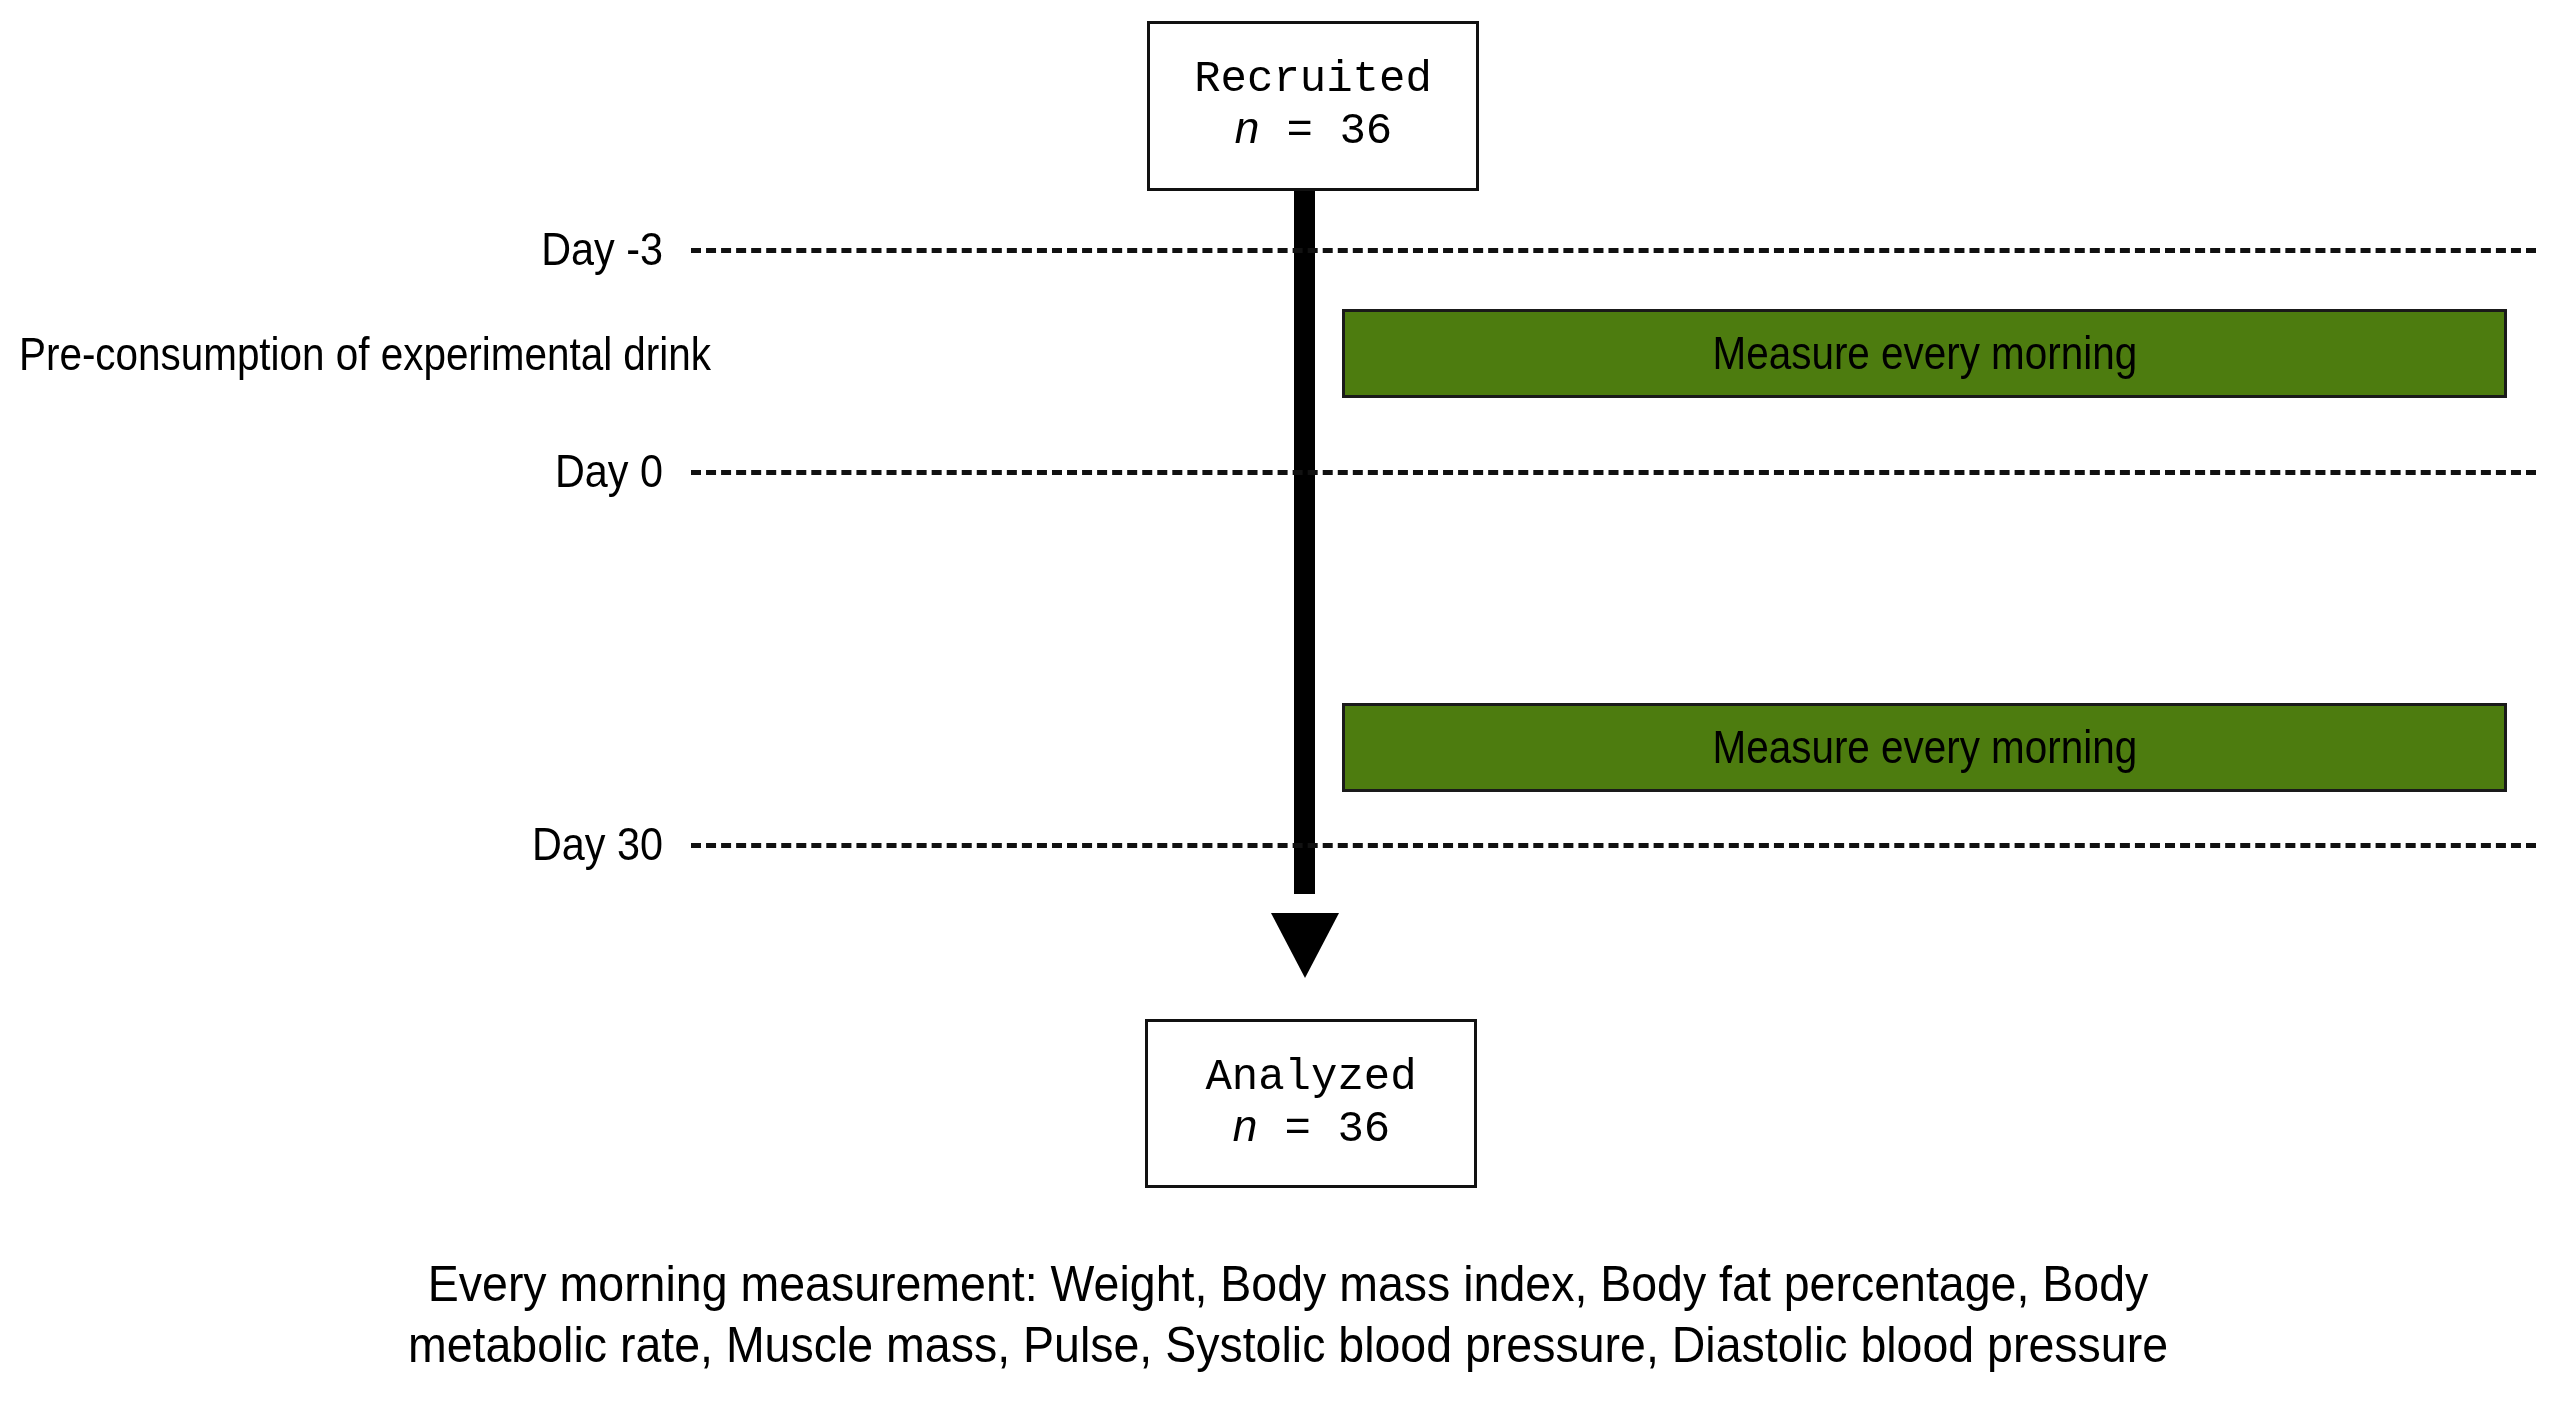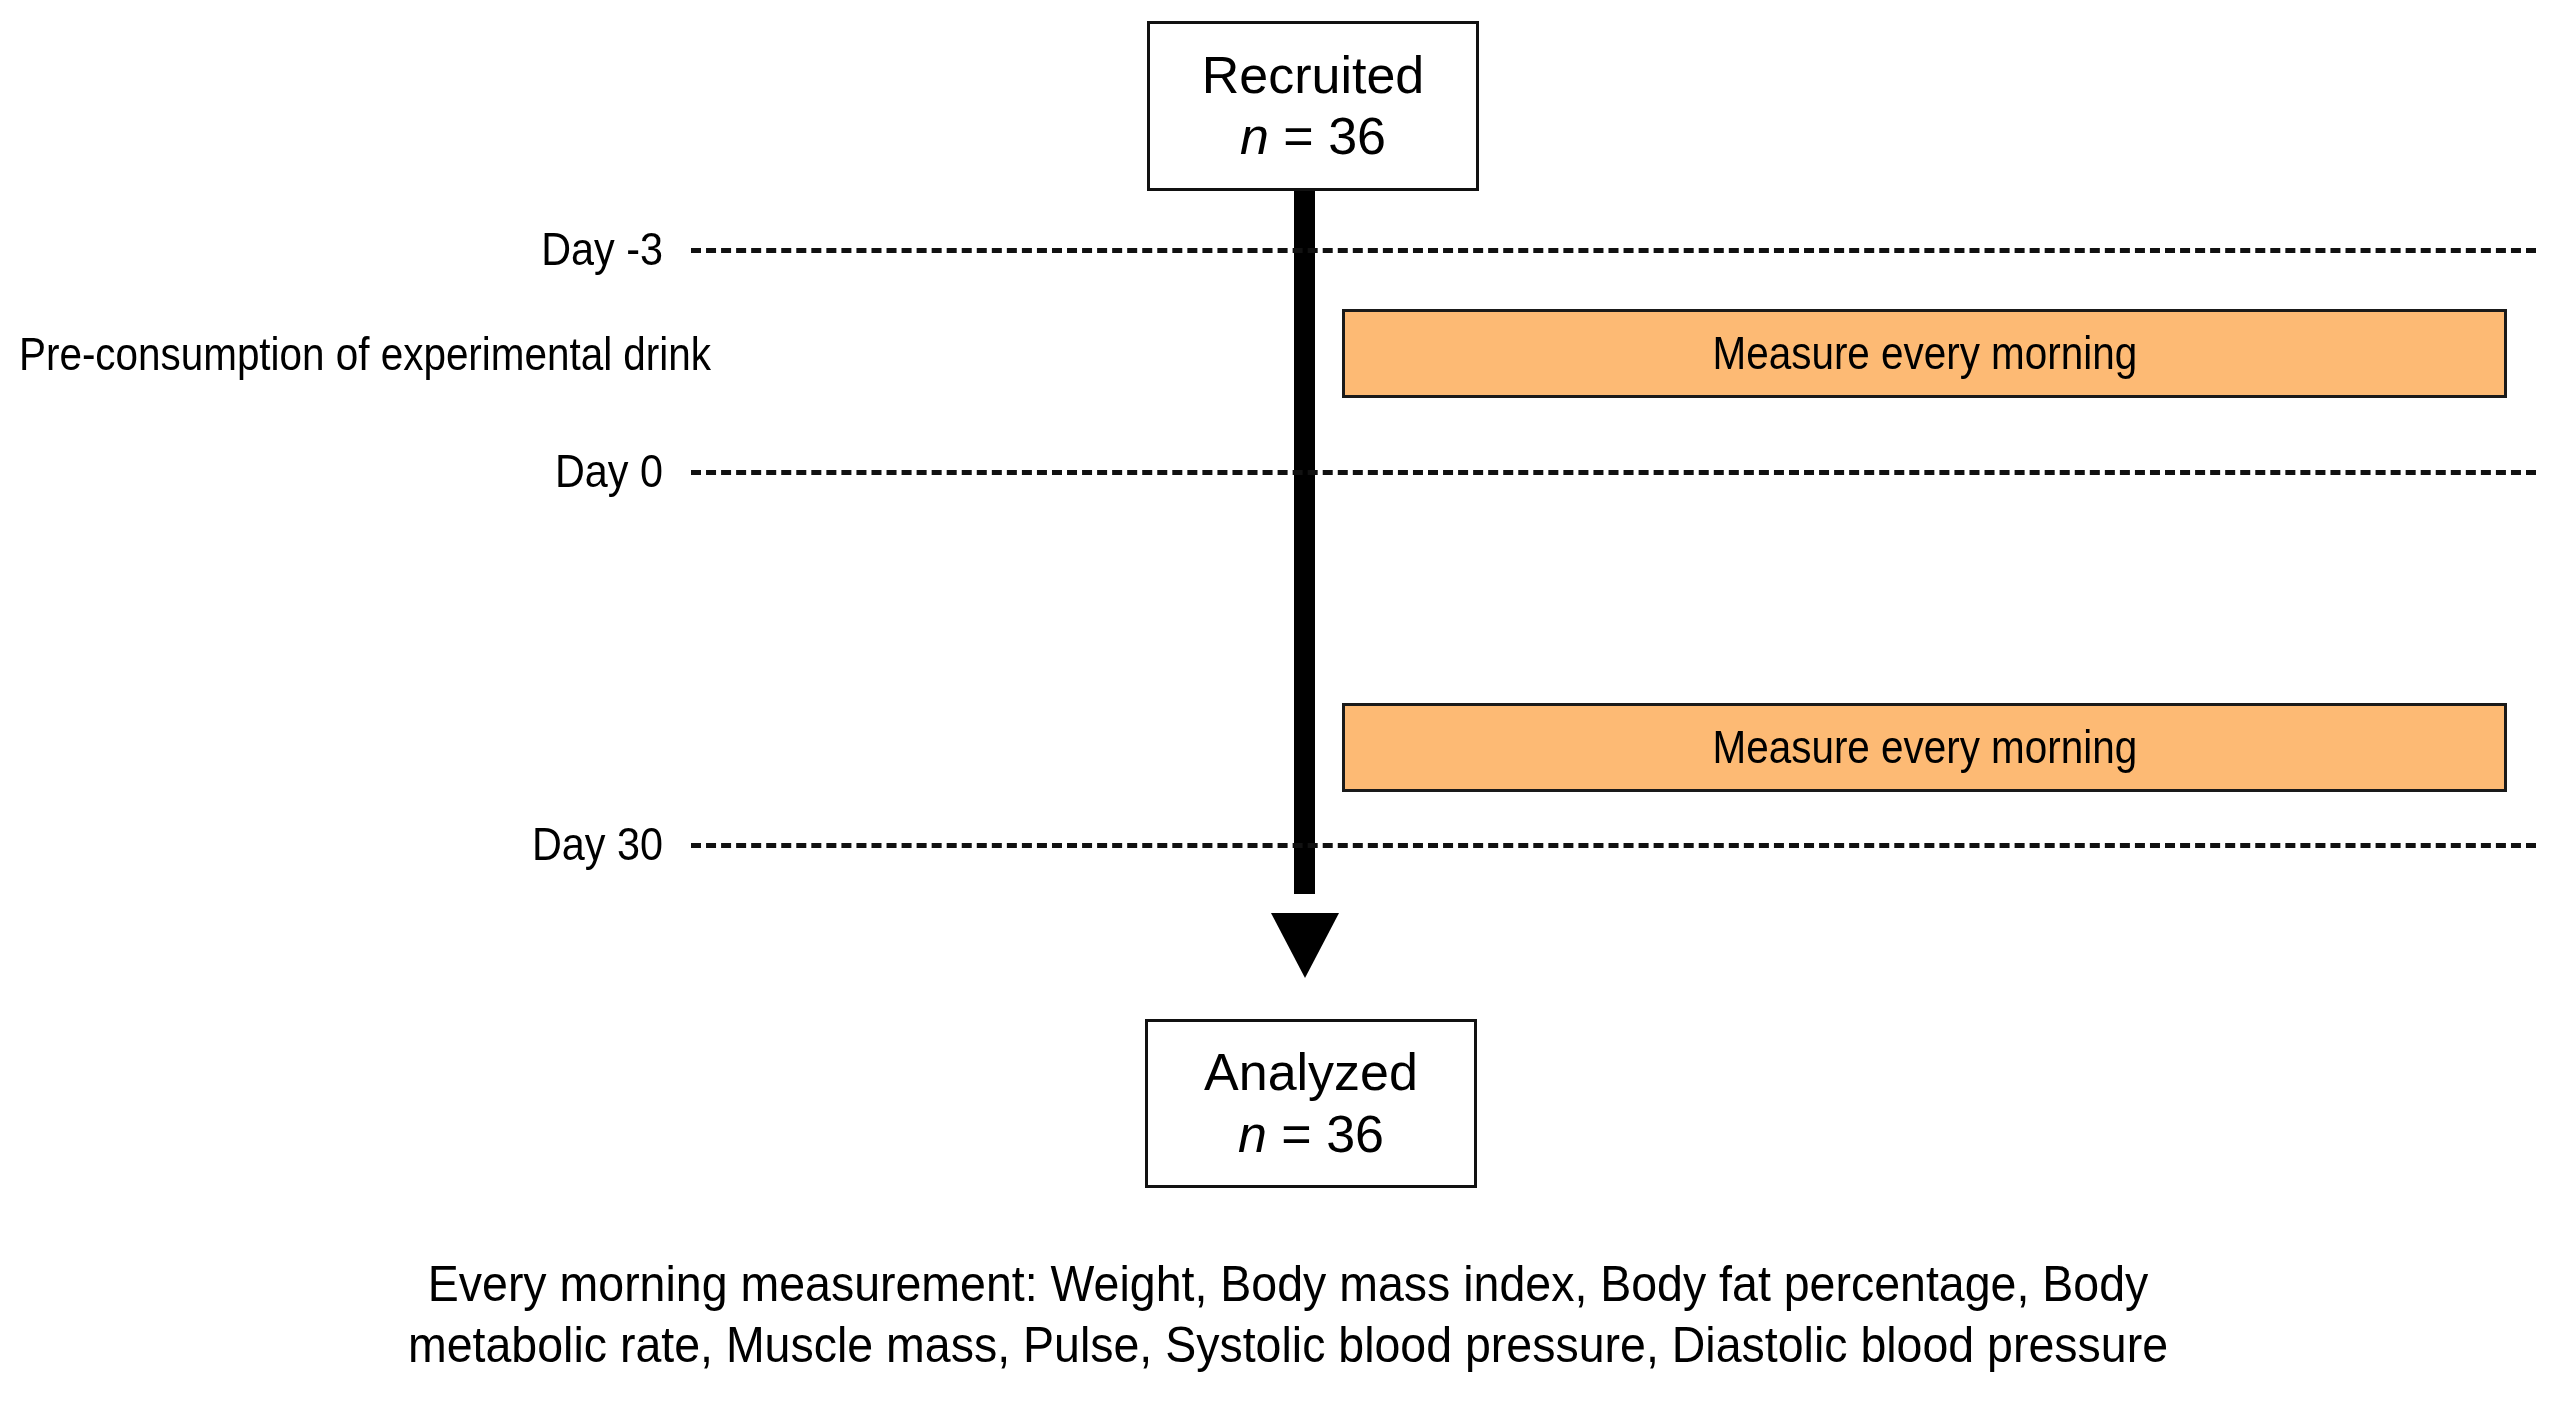--- a/index.html
+++ b/index.html
@@ -29,36 +29,36 @@
     align-items: center;
     justify-content: center;
     text-align: center;
     line-height: 1.18;
   }
 
   .wide-box {
     position: absolute;
     box-sizing: border-box;
     border: 3.4px solid #1a1a1a;
-    background: #fdba74;
+    background: #4d7c0f;
     display: flex;
     flex-direction: column;
     align-items: center;
     justify-content: center;
     text-align: center;
     line-height: 1.2;
   }
 
   .node-line { display: block; white-space: nowrap; }
   .ital { font-style: italic; }
 
   
   .terminal-text {
-    font-family: Liberation Sans, sans-serif;
-    font-size: 52px;
+    font-family: Liberation Mono, monospace;
+    font-size: 44px;
     letter-spacing: 0px;
   }
 
   
   .narrow-text {
     font-family: "Liberation Sans Narrow", "Liberation Sans", sans-serif;
     font-size: 47px;
     transform: scaleX(0.86);
     transform-origin: center center;
     white-space: nowrap;

